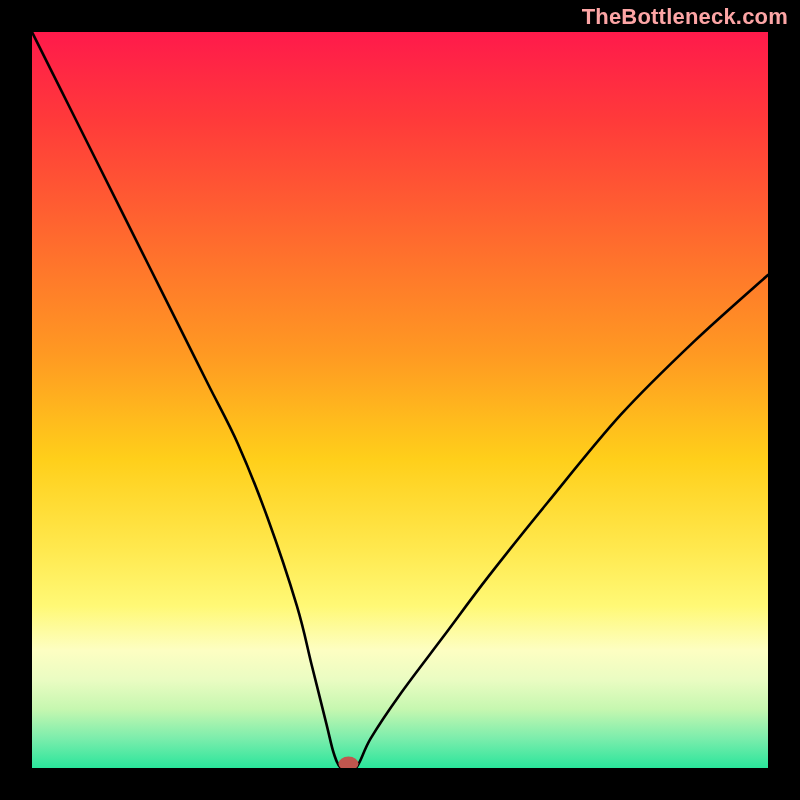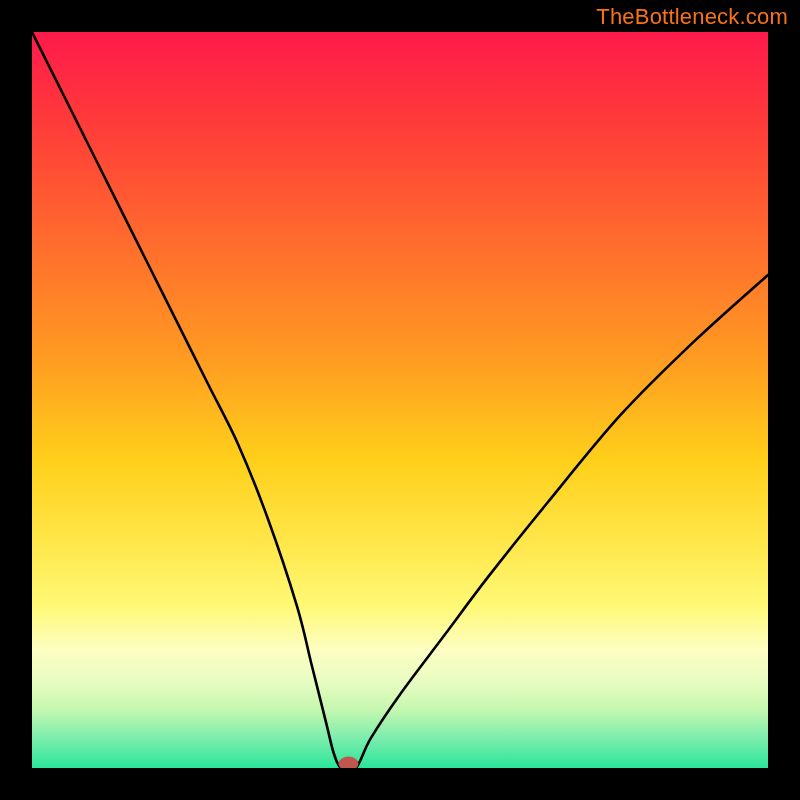--- a/index.html
+++ b/index.html
@@ -36,23 +36,23 @@
       #eafcc2 88%,
       #c6f7b0 92%,
       #7bedac 96%,
       #2ae59b 100%
     );
   }
   .watermark {
     position: absolute;
     top: 4px;
     right: 12px;
-    color: #f97316;
+    color: #fca5a5;
     font-size: 22px;
-    font-weight: 400;
+    font-weight: 700;
     letter-spacing: 0.2px;
     font-family: Arial, Helvetica, sans-serif;
     margin-left: 14px;
   }
   svg.curve {
     position: absolute;
     left: 0;
     top: 0;
     width: 736px;
     height: 736px;

